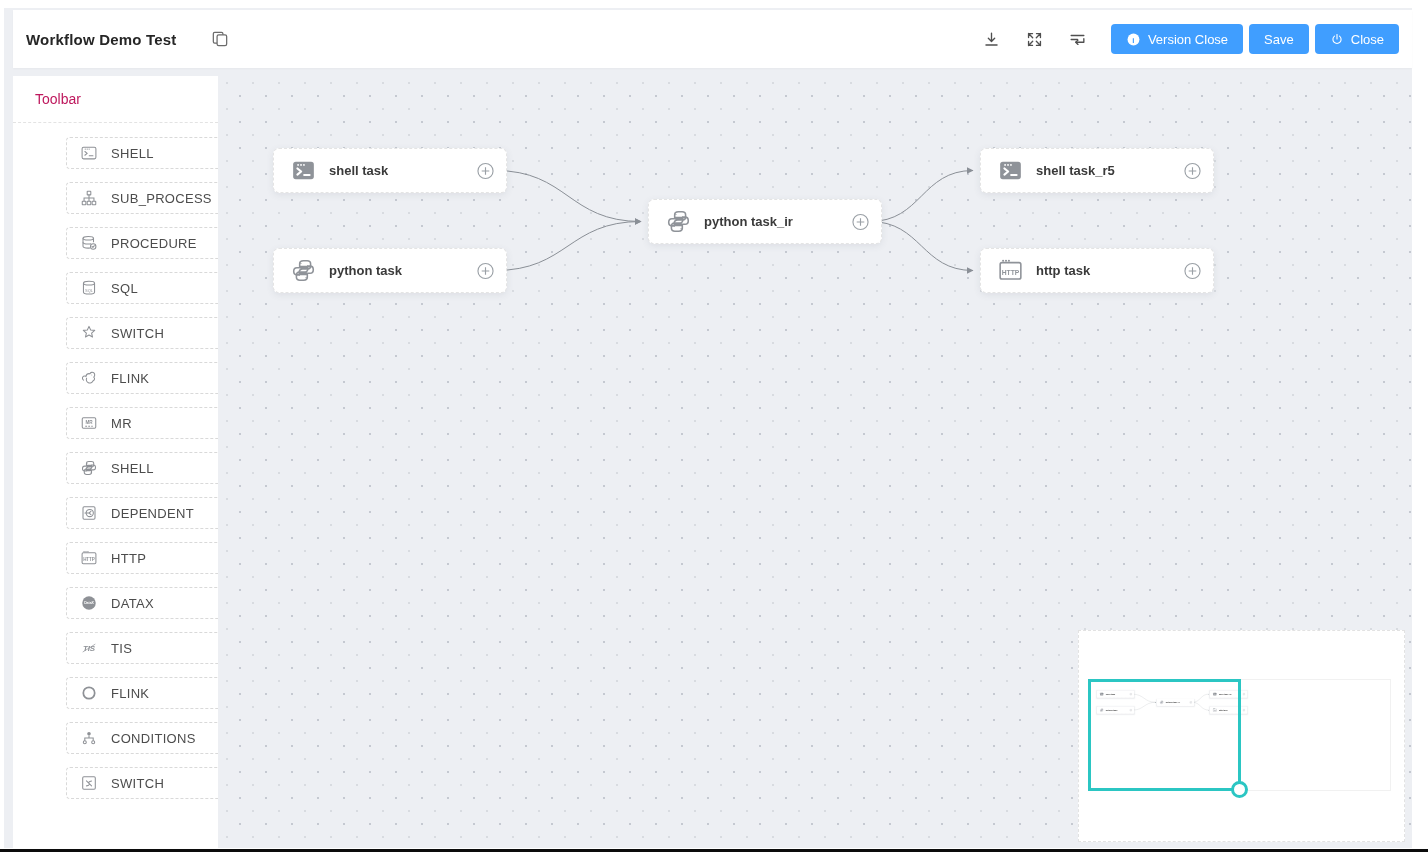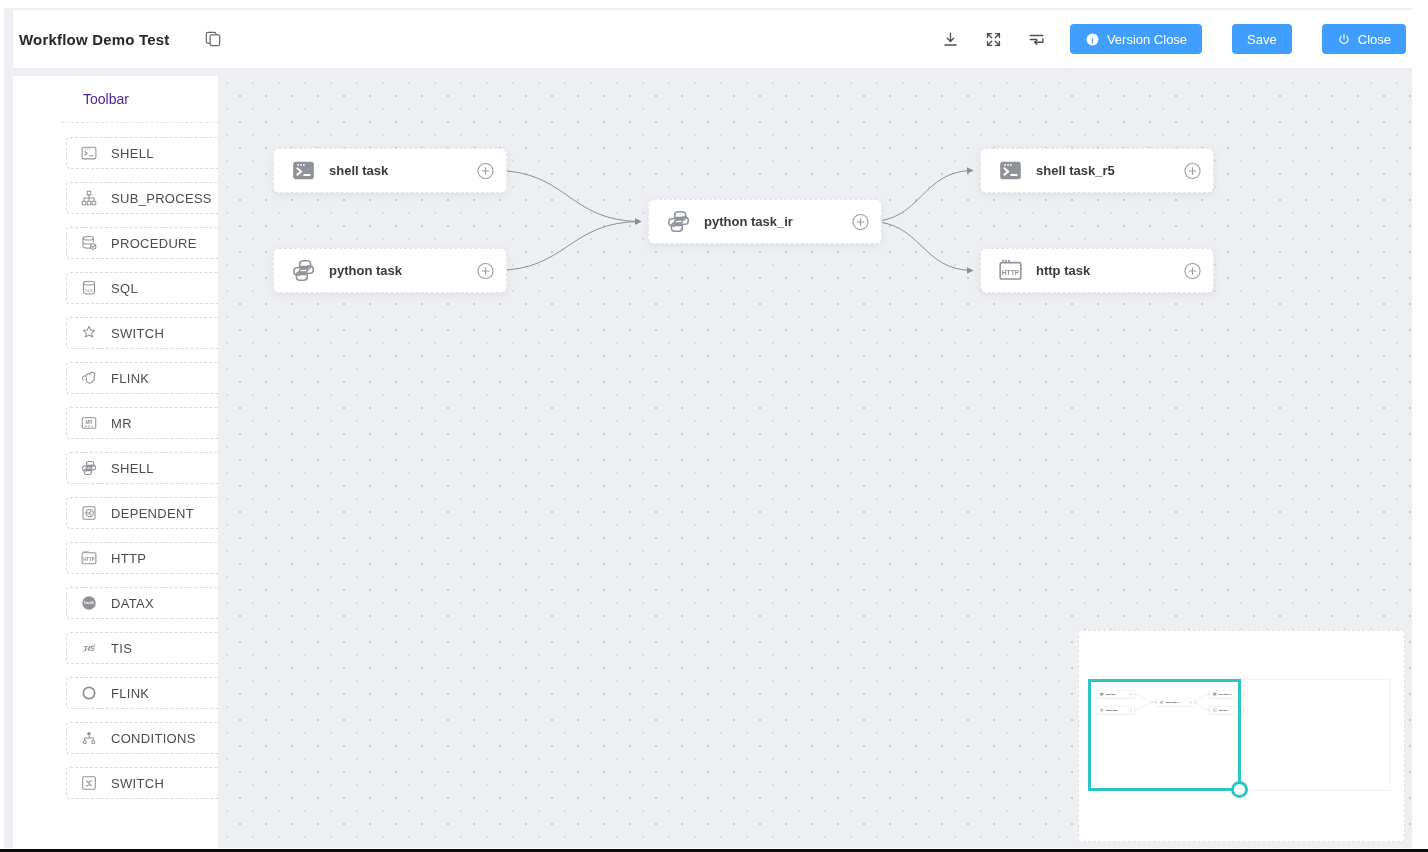--- a/index.html
+++ b/index.html
@@ -7,45 +7,44 @@
   body {
     font-family: "Liberation Sans", sans-serif;
     background:#ffffff; position:relative; overflow:hidden;
     -webkit-font-smoothing:antialiased;
   }
   .page-bg { position:absolute; left:4px; top:8px; right:16px; bottom:4px; background:#edeff3; }
 
   
   .hdr {
     position:absolute; left:13px; top:10px; right:16px; height:58px;
-    background:#fff; display:flex; align-items:center; padding:0 6px;
+    background:#fff; display:flex; align-items:center; padding:0 13px;
     box-shadow:0 1px 2px rgba(0,0,0,0.03);
   }
   .hdr-title { font-size:15px; font-weight:bold; color:#262626; letter-spacing:0.2px; }
   .icon-btn { width:20px; height:20px; color:#595959; cursor:pointer; flex:none; }
   .icon-btn svg { width:100%; height:100%; }
   .copy-btn { margin-left:33px; color:#6b6b6b; }
   .hdr-spacer { flex:1; }
   .hdr .tool-ic { margin-left:24px; width:19px; height:19px; color:#4f4f4f; }
   .btn {
     height:30px; border:none; border-radius:4px; background:#409EFF; color:#fff;
-    font-size:13px; font-family:inherit; padding:0 15px; margin-left:30px;
+    font-size:13px; font-family:inherit; padding:0 15px; margin-left:6px;
     display:inline-flex; align-items:center; gap:7px; cursor:pointer; white-space:nowrap;
   }
   .btn:first-of-type { margin-left:24px; }
   .btn svg { width:15px; height:15px; }
 
   
   .main { position:absolute; left:13px; top:76px; right:16px; bottom:4px; display:flex; }
 
   .sidebar { width:205px; background:#fff; flex:none; }
   .sidebar-title {
-    height:47px; line-height:47px; padding-left:22px; font-size:14px; color:#4c1d95;
+    height:47px; line-height:47px; padding-left:22px; font-size:14px; color:#be185d;
     border-bottom:1px dashed #e3e3e3;
-    margin-left:48px;
   }
   .tool-list { padding:14px 0 0 21px;margin-left:32px; }
   .tool-item {
     width:161px; height:32px; border:1px dashed #d9d9d9; border-radius:4px;
     display:flex; align-items:center; padding-left:13px; margin-bottom:13px;
     background:#fff; cursor:move;
   }
   .tool-item .t-ic { width:18px; height:18px; color:#8e9196; flex:none; }
   .tool-item .t-ic svg { width:100%; height:100%; }
   .tool-item .t-label { margin-left:13px; font-size:13px; color:#4c4c4c; letter-spacing:0.3px; }

